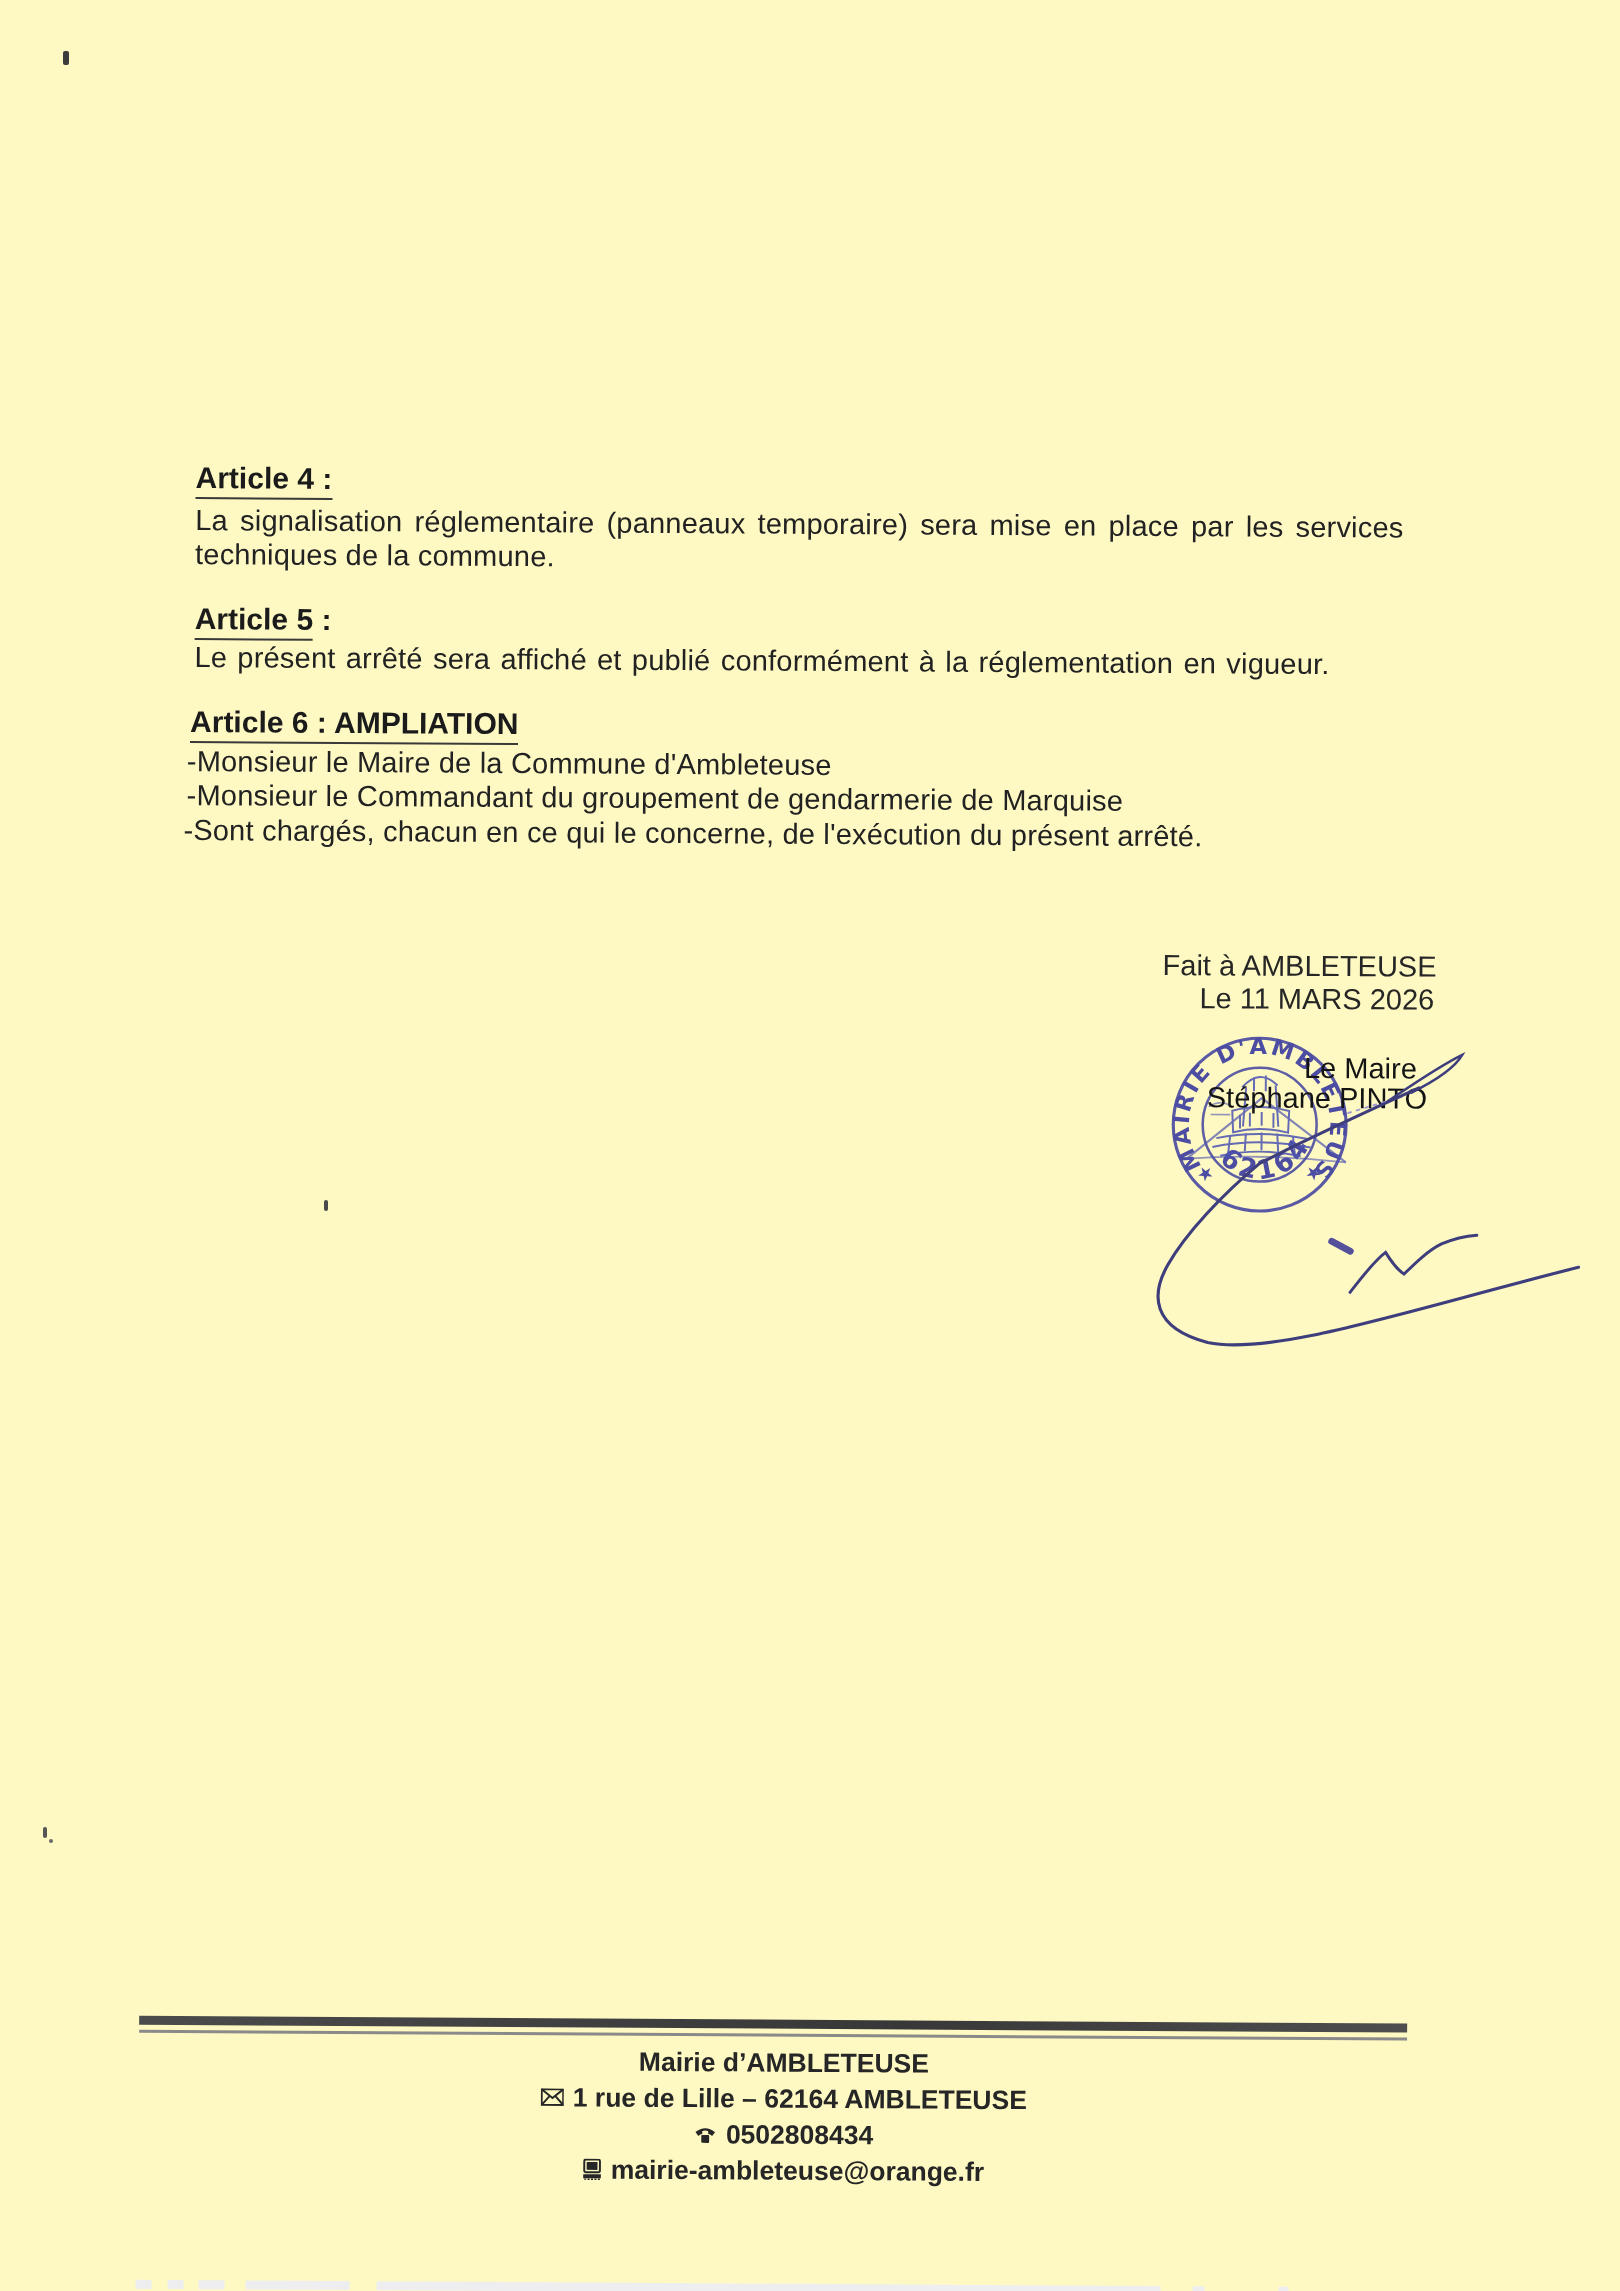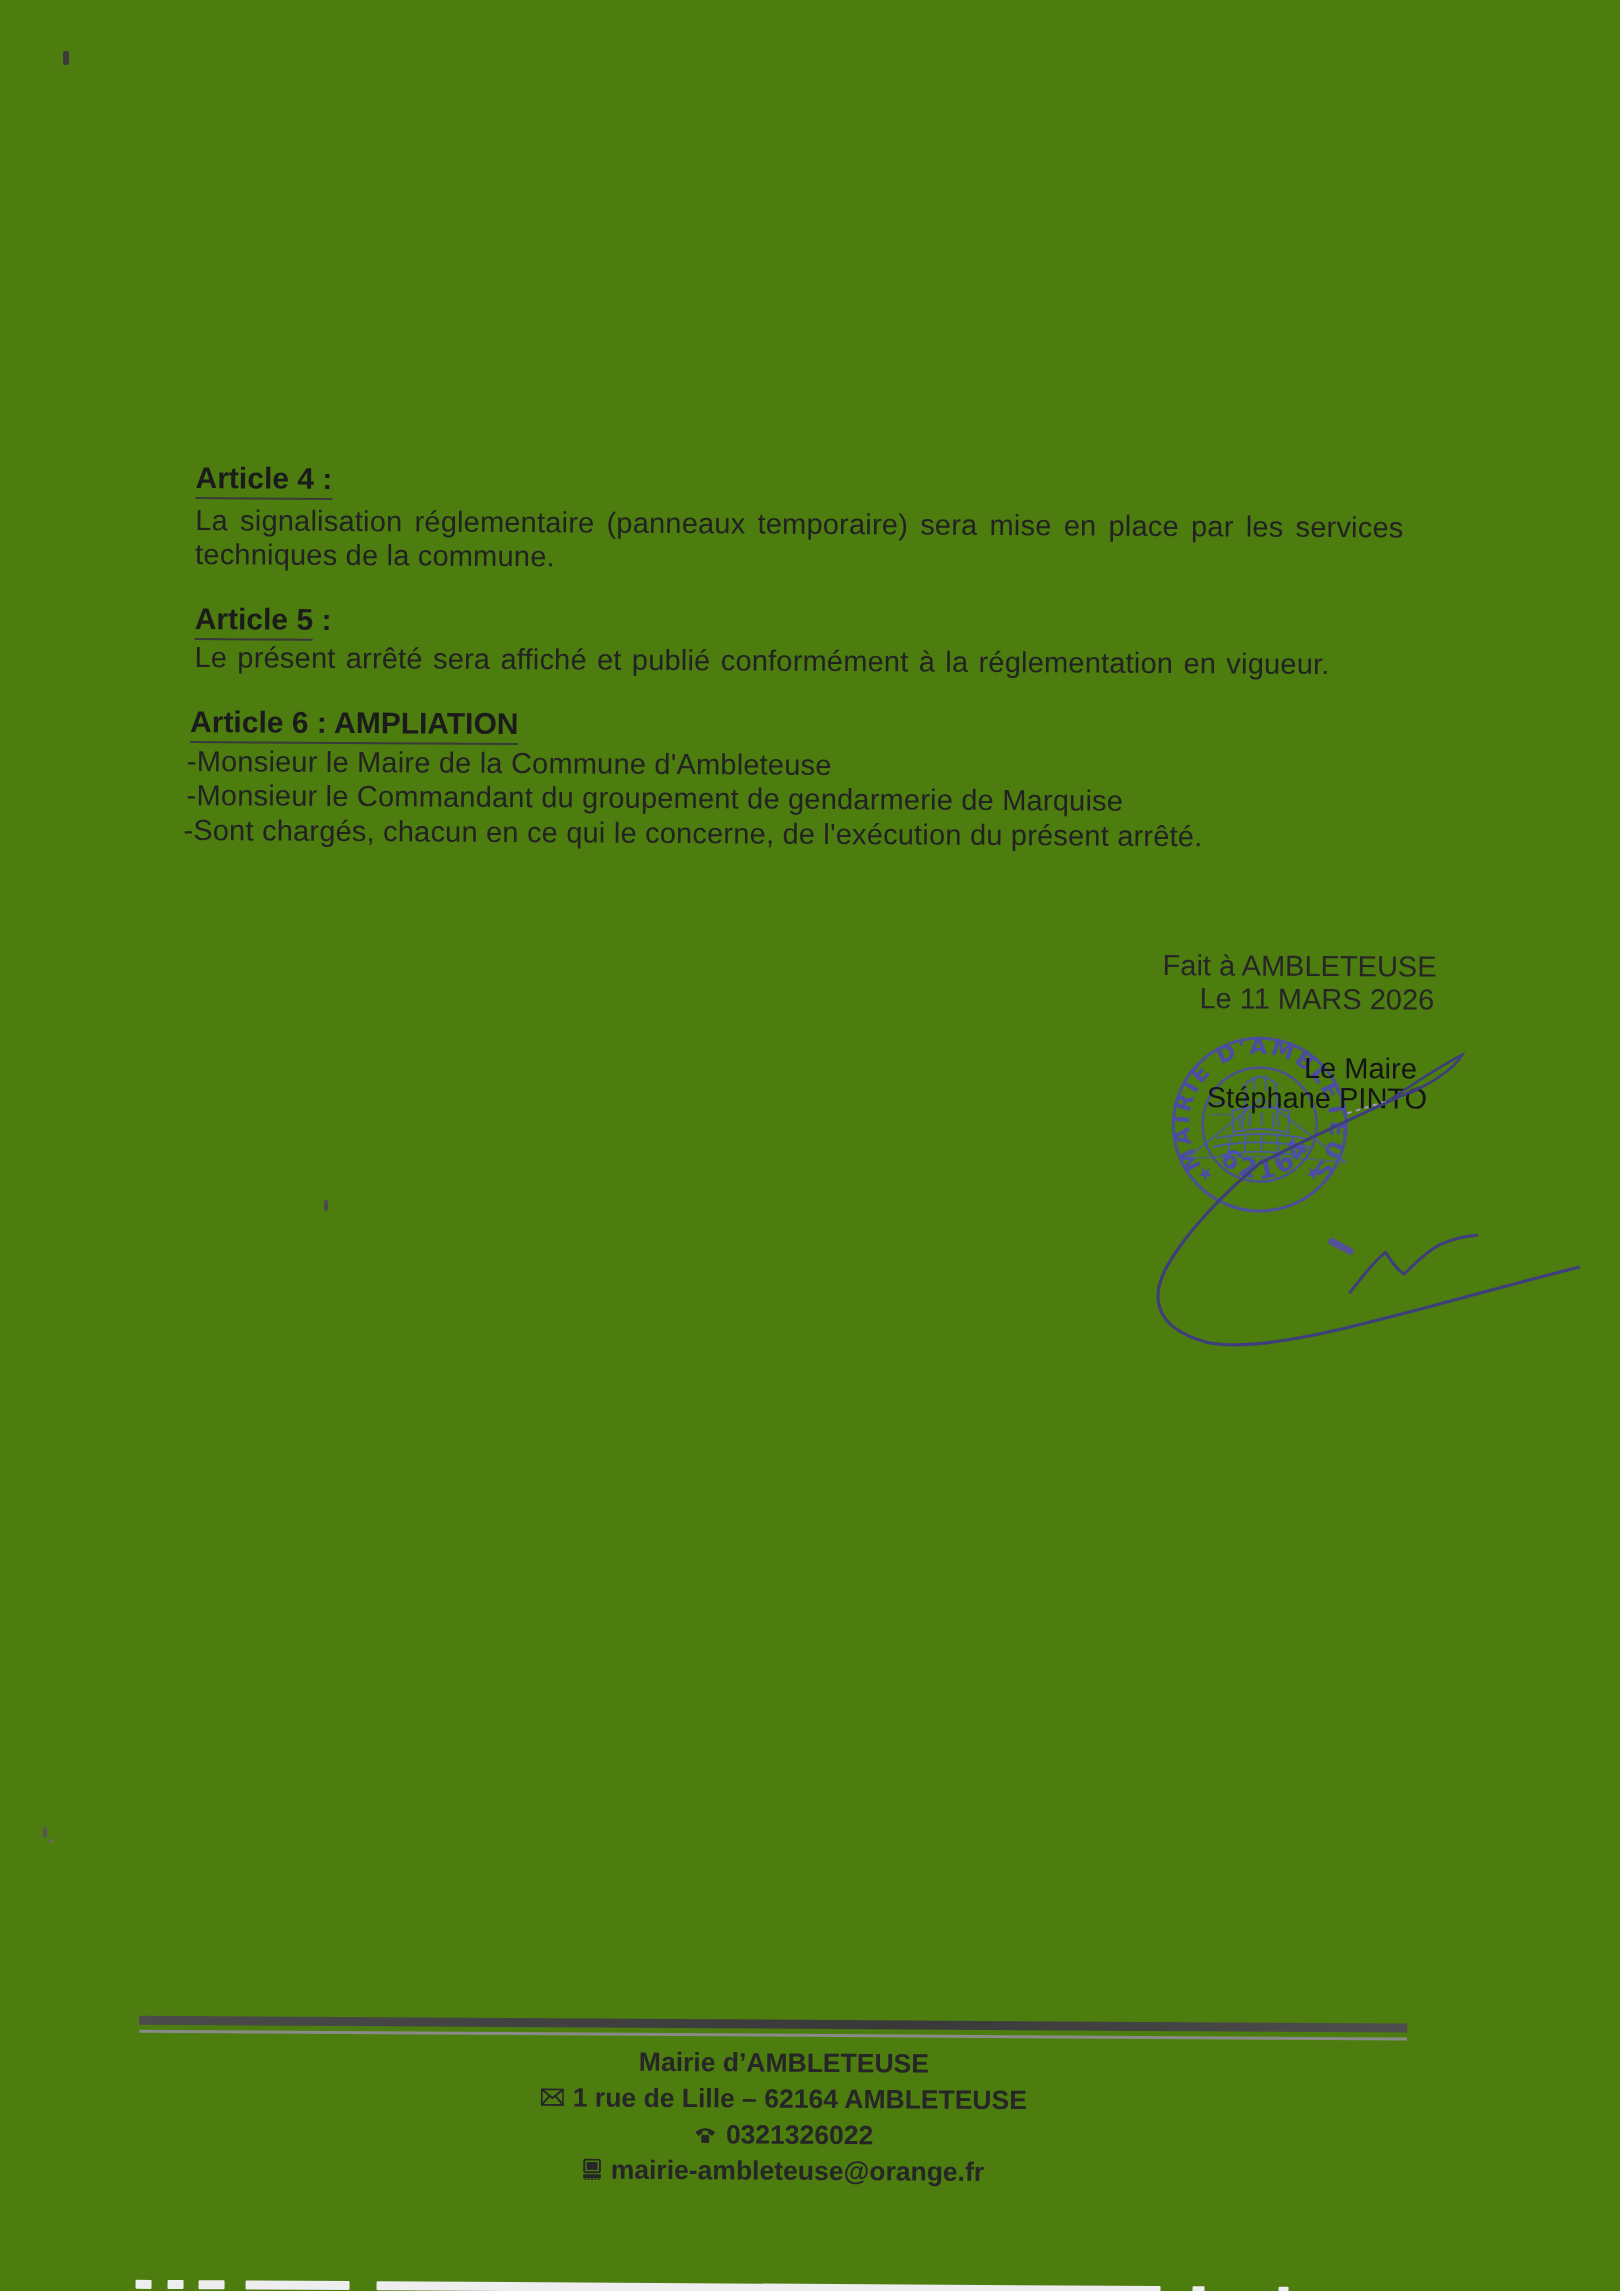--- a/index.html
+++ b/index.html
@@ -1,19 +1,19 @@
 <!DOCTYPE html>
 <html><head>
 <meta charset="utf-8">
 <style>
   html,body{margin:0;padding:0;background:#888;}
   .page{
     position:relative;
     width:1620px;height:2292px;
-    background:#4d7c0f;
+    background:#fef9c3;
     font-family:"Liberation Sans", sans-serif;
     color:#1e1e1e;
     overflow:hidden;
   }
   .tilt{position:absolute;inset:0;transform:rotate(0.35deg);transform-origin:176px 412px;}
   .abs{position:absolute;}
   .body-text{font-size:29px;color:#222;letter-spacing:0.2px;}
   .heading{font-size:30px;font-weight:bold;color:#1b1b1b;}
   .heading .u{border-bottom:2.9px solid #3a3a3a;padding-bottom:2.9px;}
   .stretch{word-spacing:3.9px;}
@@ -125,21 +125,21 @@
         </span>
         <span>1 rue de Lille – 62164 AMBLETEUSE</span>
       </div>
       <div class="footer-line">
         <span class="icon">
           <svg width="23.5" height="19.6" viewBox="0 0 24 20">
               <path d="M2 8 Q12 0 22 8 L19 12 Q17 10 15 10 L15 7 Q12 5.5 9 7 L9 10 Q7 10 5 12 Z" fill="#262626"></path>
               <rect x="8" y="11" width="8" height="8" rx="1" fill="#262626"></rect>
             </svg>
         </span>
-        <span>0321326022</span>
+        <span>0502808434</span>
       </div>
       <div class="footer-line">
         <span class="icon">
           <svg width="19.6" height="21.6" viewBox="0 0 20 22">
               <rect x="2" y="1" width="16" height="13" rx="1.5" fill="none" stroke="#262626" stroke-width="2"></rect>
               <rect x="4.5" y="3.5" width="11" height="8" fill="#262626"></rect>
               <rect x="1" y="16" width="18" height="4" fill="#262626"></rect>
               <path d="M2 21 L18 21" stroke="#262626" stroke-width="1.5" stroke-dasharray="2 1.5"></path>
             </svg>
         </span>

